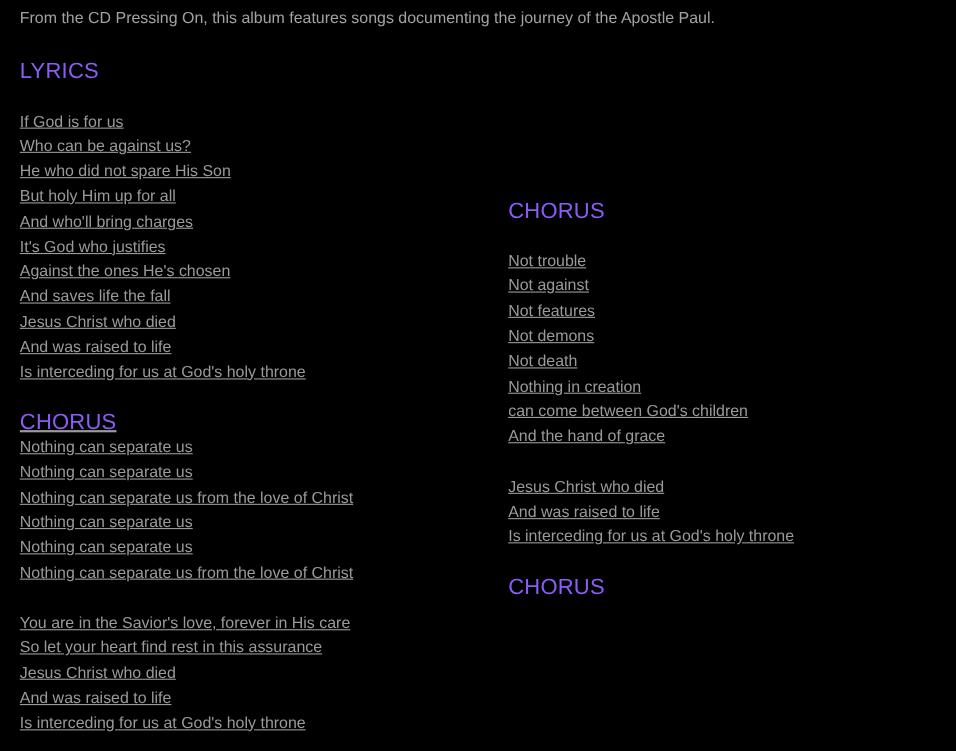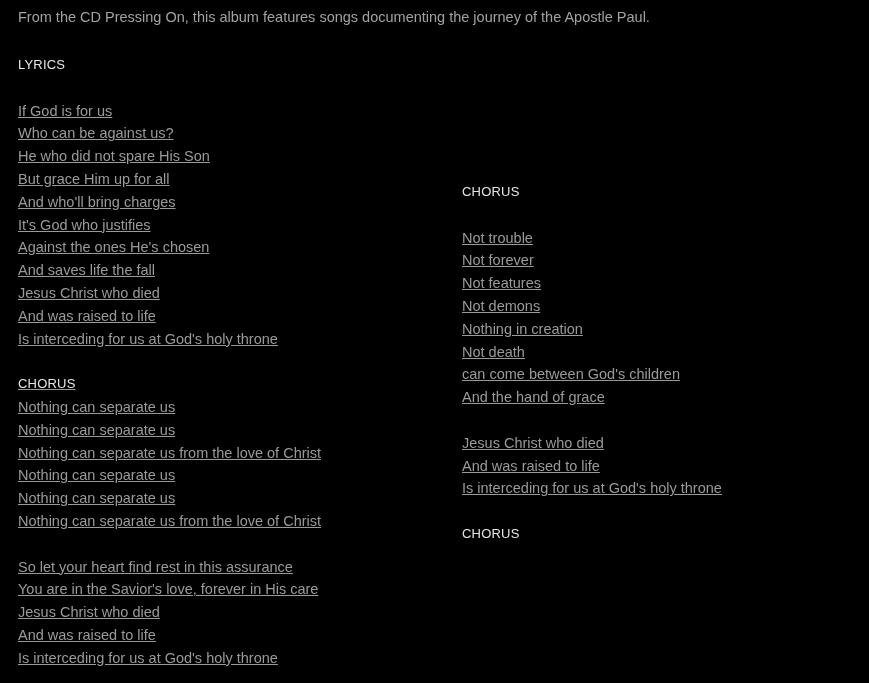--- a/index.html
+++ b/index.html
@@ -24,23 +24,23 @@
   .intro {
     position: absolute;
     left: 18px;
     top: 7px;
     font-size: 14.5px;
     line-height: 20px;
     color: #a2a2a2;
     white-space: nowrap;
   }
   .section-heading {
-    font-size: 13px;
+    font-size: 20px;
     line-height: 22.8px;
-    color: #e5e5e5;
+    color: #8b5cf6;
     letter-spacing: 0.2px;
   }
   .col {
     position: absolute;
     font-size: 14.5px;
     line-height: 22.8px;
     color: #9a9a9a;
   }
   .col-left {
     left: 18px;
@@ -72,21 +72,21 @@
   <div class="intro">From the CD Pressing On, this album features songs documenting the journey of the Apostle Paul.</div>
 
   <div class="col col-left">
     <div class="line section-heading">LYRICS</div>
     <div class="blank"></div>
 
     <div class="stanza">
       <div class="line">If God is for us</div>
       <div class="line">Who can be against us?</div>
       <div class="line">He who did not spare His Son</div>
-      <div class="line">But grace Him up for all</div>
+      <div class="line">But holy Him up for all</div>
       <div class="line">And who'll bring charges</div>
       <div class="line">It's God who justifies</div>
       <div class="line">Against the ones He's chosen</div>
       <div class="line">And saves life the fall</div>
       <div class="line">Jesus Christ who died</div>
       <div class="line">And was raised to life</div>
       <div class="line">Is interceding for us at God's holy throne</div>
     </div>
 
     <div class="blank"></div>
@@ -97,39 +97,39 @@
       <div class="line">Nothing can separate us</div>
       <div class="line">Nothing can separate us from the love of Christ</div>
       <div class="line">Nothing can separate us</div>
       <div class="line">Nothing can separate us</div>
       <div class="line">Nothing can separate us from the love of Christ</div>
     </div>
 
     <div class="blank"></div>
 
     <div class="stanza">
+      <div class="line">You are in the Savior's love, forever in His care</div>
       <div class="line">So let your heart find rest in this assurance</div>
-      <div class="line">You are in the Savior's love, forever in His care</div>
       <div class="line">Jesus Christ who died</div>
       <div class="line">And was raised to life</div>
       <div class="line">Is interceding for us at God's holy throne</div>
     </div>
   </div>
 
   <div class="col col-right">
     <div class="line section-heading">CHORUS</div>
     <div class="blank"></div>
 
     <div class="stanza">
       <div class="line">Not trouble</div>
-      <div class="line">Not forever</div>
+      <div class="line">Not against</div>
       <div class="line">Not features</div>
       <div class="line">Not demons</div>
+      <div class="line">Not death</div>
       <div class="line">Nothing in creation</div>
-      <div class="line">Not death</div>
       <div class="line">can come between God's children</div>
       <div class="line">And the hand of grace</div>
     </div>
 
     <div class="blank"></div>
 
     <div class="stanza">
       <div class="line">Jesus Christ who died</div>
       <div class="line">And was raised to life</div>
       <div class="line">Is interceding for us at God's holy throne</div>

